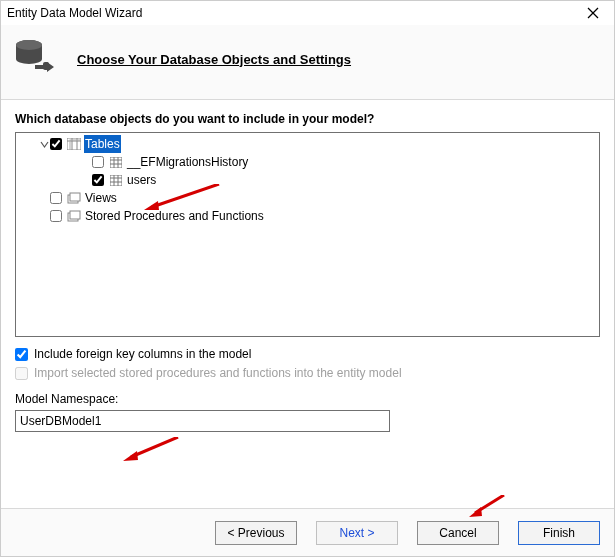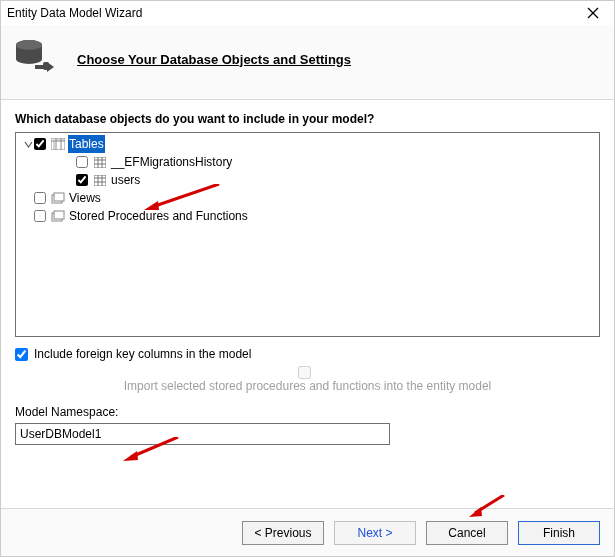--- a/index.html
+++ b/index.html
@@ -42,21 +42,21 @@
   }
   .db-icon svg { width: 48px; height: 48px; }
   .header-title { font-weight: 600; font-size: 13px; text-decoration: underline; }
   .content {
     padding: 12px 14px 8px 14px;
   }
   .prompt { font-weight: 600; margin-bottom: 6px; }
   .tree-box {
     border: 1px solid #707070;
     height: 205px;
-    padding: 2px 4px;
+    padding: 2px 20px;
     background: #fff;
     overflow: auto;
   }
   .tree-row {
     display: flex;
     align-items: center;
     height: 18px;
     line-height: 18px;
     white-space: nowrap;
   }
@@ -84,21 +84,21 @@
   .opts { margin-top: 10px; }
   .opt-row {
     display: flex;
     align-items: center;
     margin: 5px 0;
   }
   .opt-row input[type=checkbox] {
     width: 13px; height: 13px; margin: 0 6px 0 0;
     cursor: pointer;
   }
-  .opt-row.disabled { color: #a0a0a0; flex-direction: column; }
+  .opt-row.disabled { color: #a0a0a0; }
   .opt-row.disabled input { cursor: default; }
   .ns-label { margin-top: 12px; margin-bottom: 4px; }
   .ns-input {
     width: 375px;
     height: 22px;
     border: 1px solid #707070;
     padding: 2px 4px;
     font-family: inherit;
     font-size: 12px;
   }
@@ -115,20 +115,21 @@
     gap: 10px;
   }
   .btn {
     min-width: 82px;
     height: 24px;
     border: 1px solid #8c8c8c;
     background: #f3f3f3;
     font-family: inherit;
     font-size: 12px;
     cursor: pointer;
+    margin-left: 9px;
   }
   .btn:disabled {
     color: #1d4ed8;
     border-color: #c0c0c0;
     background: #f5f5f5;
     cursor: default;
   }
   .btn.default {
     border: 1.5px solid #2a6bd4;
   }

